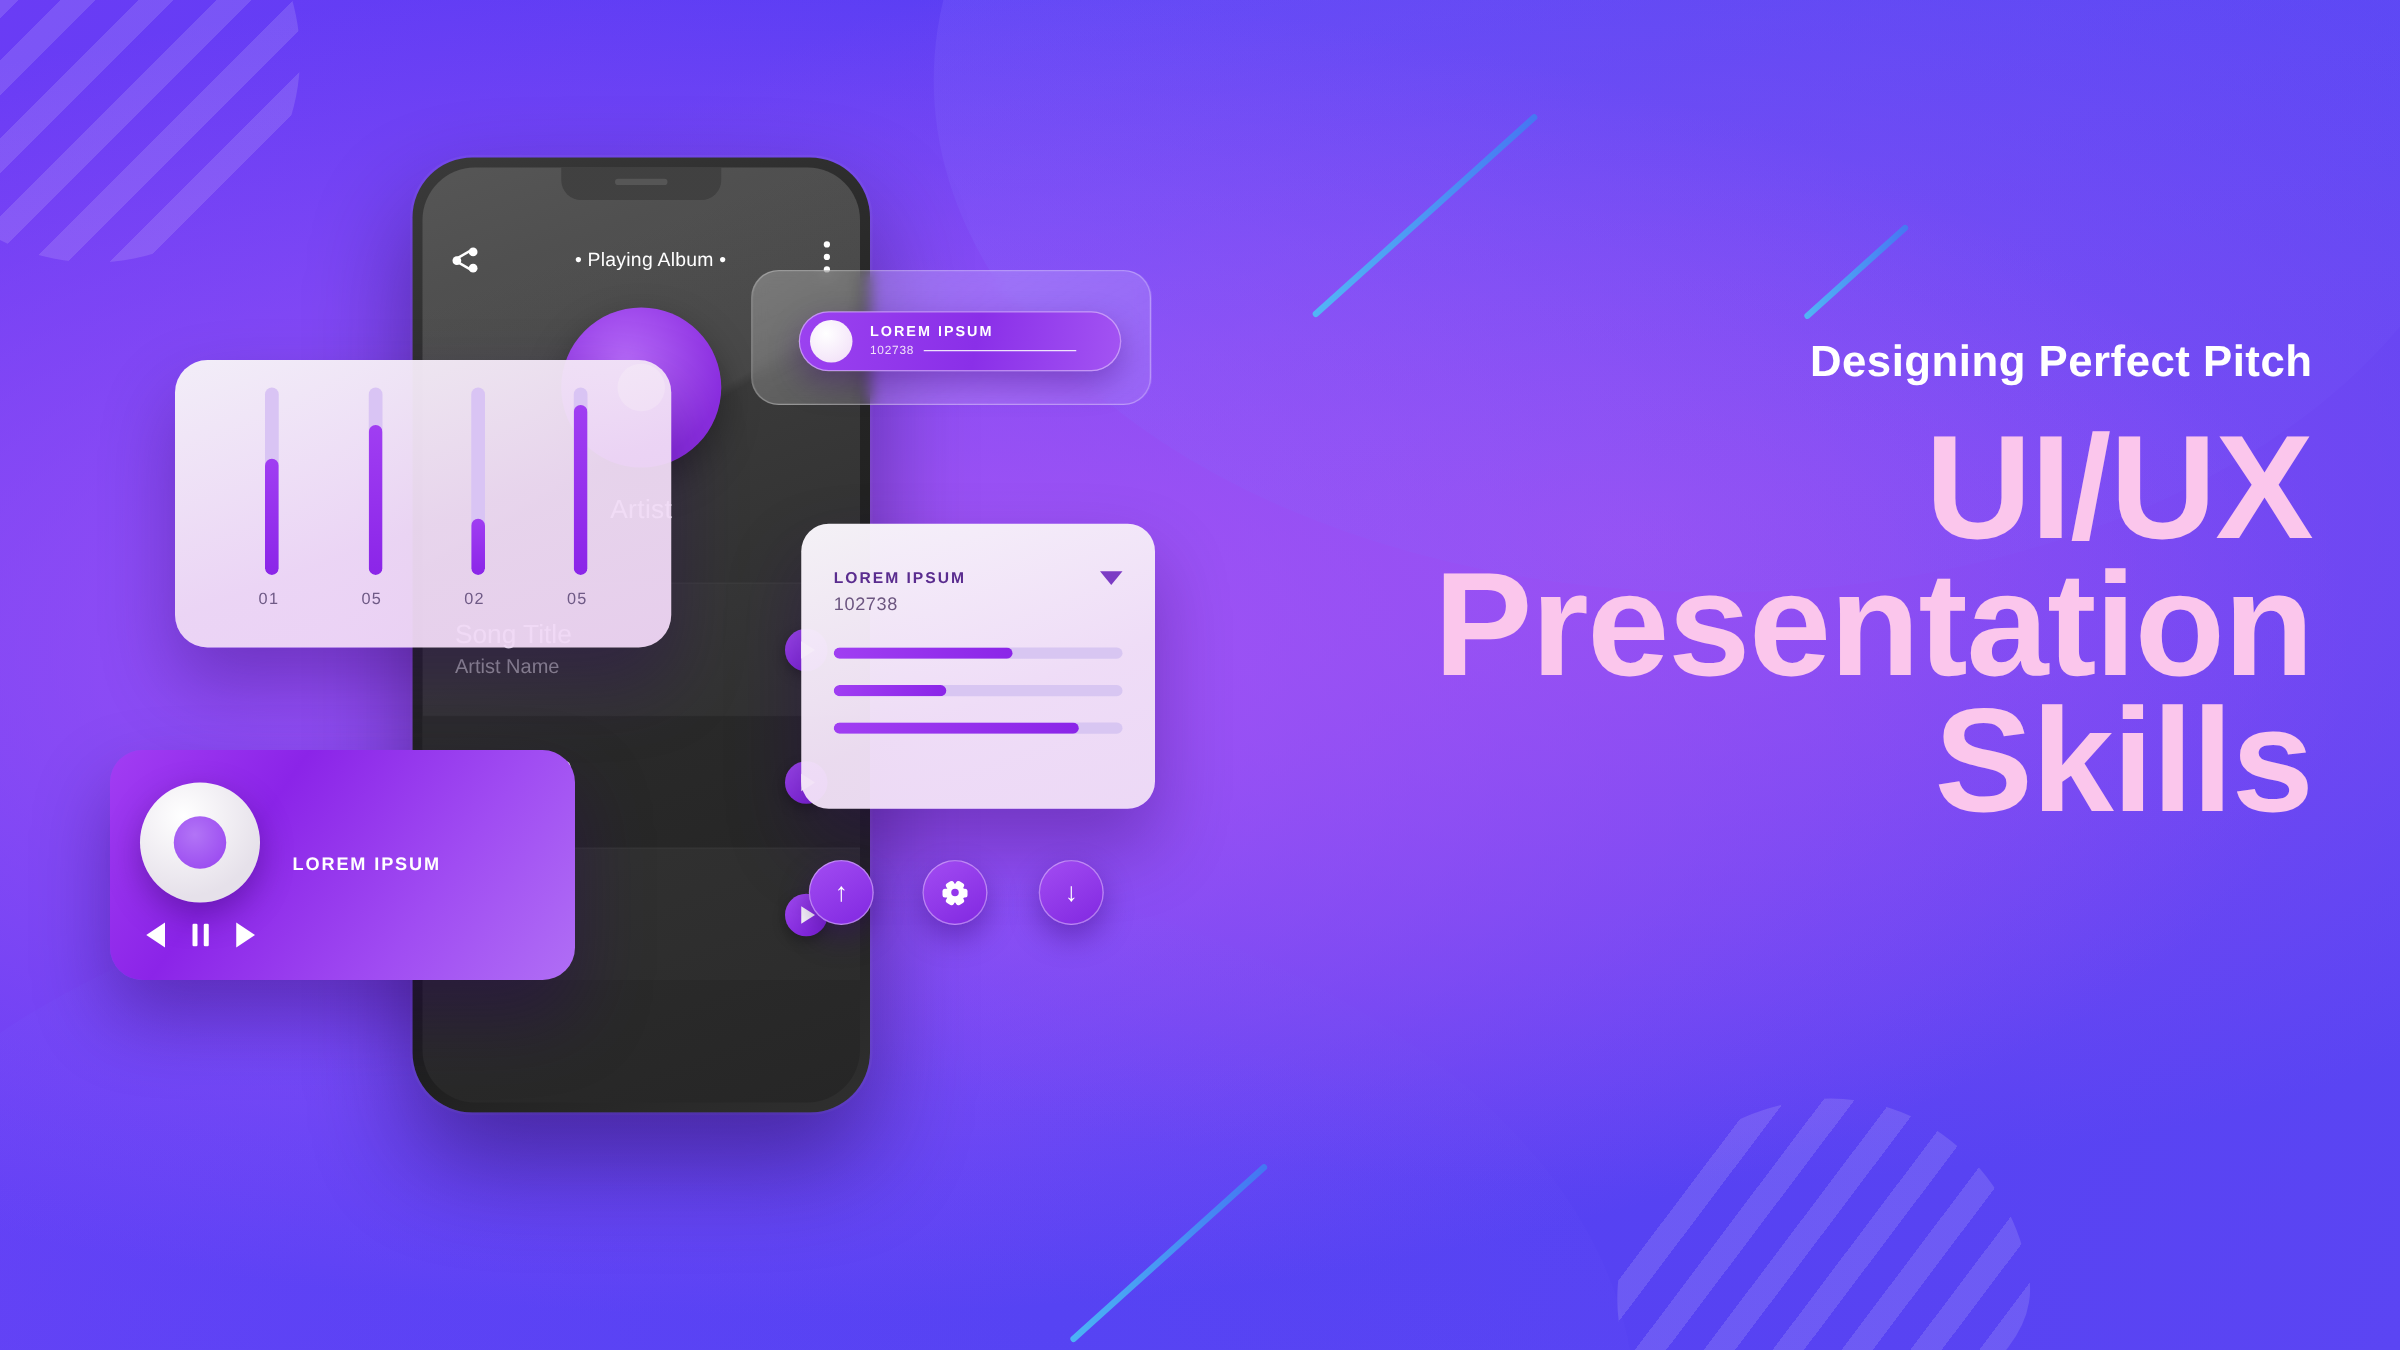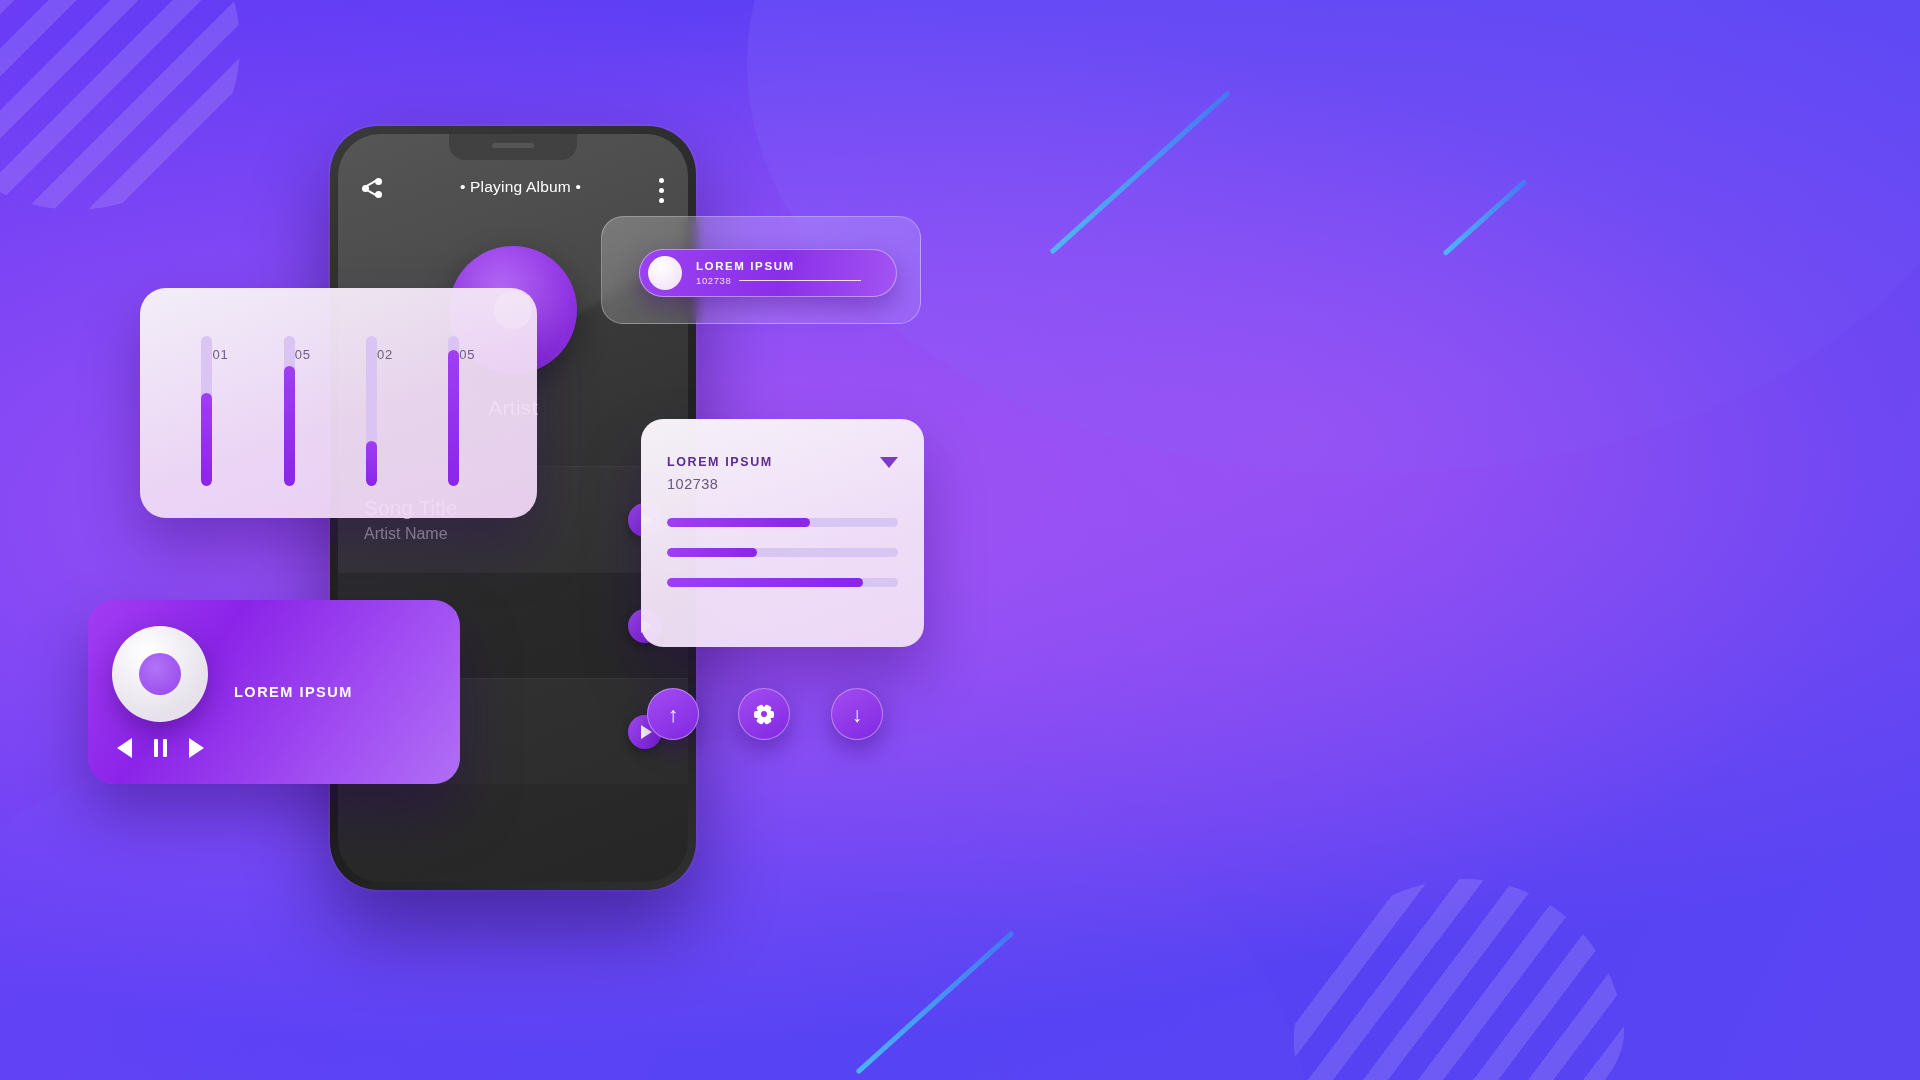--- a/index.html
+++ b/index.html
@@ -76,21 +76,21 @@
   .notch{
     position:absolute; left:50%; top:0; transform:translateX(-50%);
     width:128px; height:26px;
     background:#333; border-radius:0 0 16px 16px;
   }
   .notch i{ position:absolute; left:50%; top:9px; transform:translateX(-50%);
     width:42px; height:5px; border-radius:3px; background:#4a4a4a; display:block; }
 
   .app-bar{
     position:absolute; top:44px; left:0; right:0; height:40px;
-    display:flex; align-items:flex-start; justify-content:space-between;
+    display:flex; align-items:flex-end; justify-content:space-between;
     padding:0 24px;
   }
   .app-title{ color:#fff; font-size:15.5px; letter-spacing:.2px; }
   .share-ico{ width:20px; height:20px; position:relative; }
   .share-ico b{ position:absolute; width:7px; height:7px; border-radius:50%; background:#fff; display:block; }
   .share-ico b:nth-child(1){ right:0; top:0; }
   .share-ico b:nth-child(2){ left:0; top:6.5px; }
   .share-ico b:nth-child(3){ right:0; bottom:0; }
   .share-ico s{ position:absolute; height:1.6px; background:#fff; display:block; border:0; }
   .share-ico s:nth-child(4){ width:14px; left:3px; top:4px; transform:rotate(-30deg); }
@@ -134,21 +134,21 @@
 
   
   .eq-card{
     position:absolute; left:140px; top:288px;
     width:397px; height:230px; border-radius:26px;
     background:linear-gradient(160deg, rgba(246,243,248,.97) 0%, rgba(240,220,245,.95) 55%, rgba(240,214,246,.95) 100%);
     box-shadow:0 30px 60px rgba(40,0,90,.33);
     padding:26px 34px 16px;
   }
   .eq-tracks{ display:flex; justify-content:space-around; align-items:flex-end; height:172px; }
-  .eq-col{ display:flex; flex-direction:row; align-items:flex-start; }
+  .eq-col{ display:flex; flex-direction:column; align-items:flex-end; }
   .eq-rail{
     width:11px; height:150px; border-radius:8px;
     background:#d9c4f4; position:relative; overflow:hidden;
   }
   .eq-fill{ position:absolute; left:0; right:0; bottom:0;
     border-radius:8px; background:linear-gradient(180deg,#a03ef2,#8b25e8); }
   .eq-lab{ margin-top:11px; font-size:13px; color:#6f5a86; letter-spacing:1px; }
 
   .toggle-glass{
     position:absolute; left:601px; top:216px;
@@ -407,14 +407,20 @@
         <b></b>
         <b></b>
         <s></s>
         <u></u>
     </span>
   </div>
   <div class="fab fab-down">
     <span>↓</span>
   </div>
 
+  <div id="headline">
+    <div class="kicker">Designing Perfect Pitch</div>
+    <div class="big big-1">UI/UX</div>
+    <div class="big big-2">Presentation</div>
+    <div class="big big-3">Skills</div>
+  </div>
 
 </div>
 
 </body></html>

